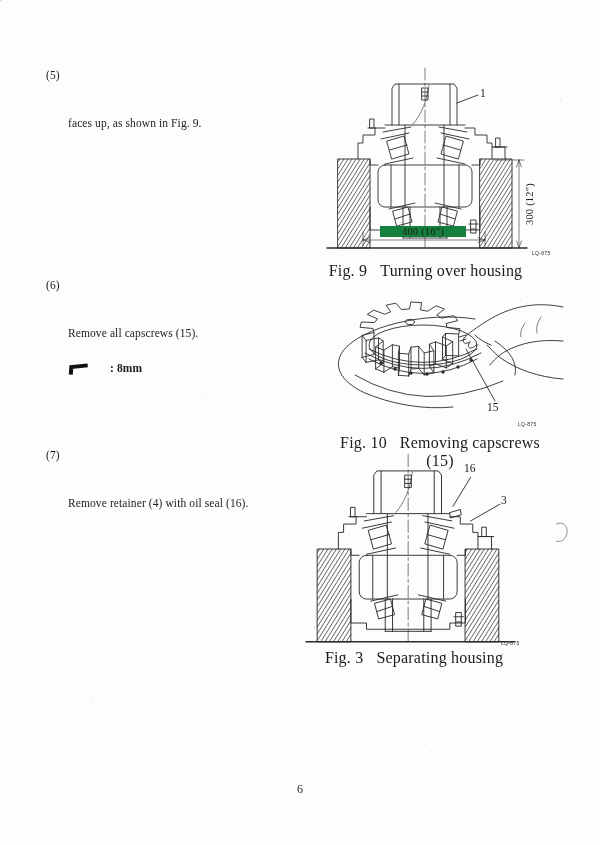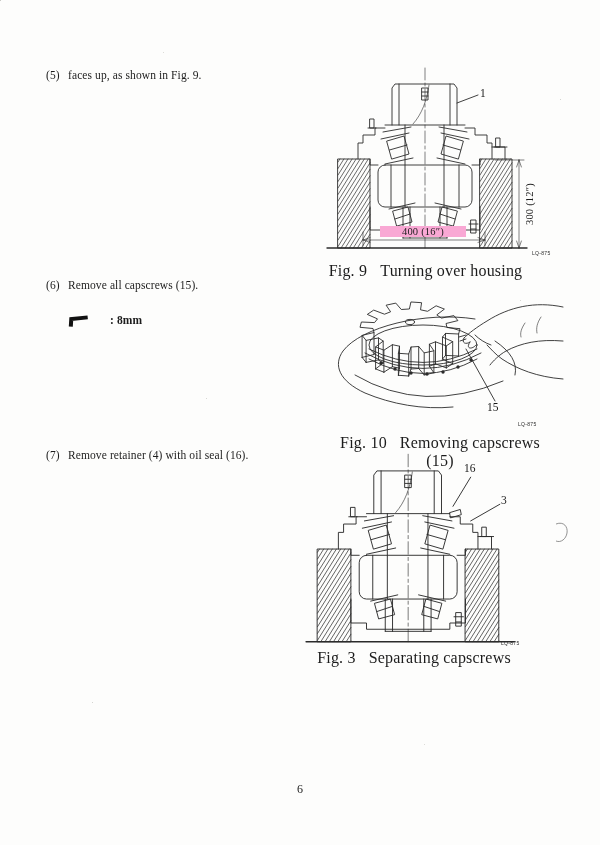--- a/index.html
+++ b/index.html
@@ -4,31 +4,31 @@
 <style>
   html,body{margin:0;padding:0;}
   body{width:600px;height:845px;background:#fdfdfc;position:relative;overflow:hidden;
        font-family:"Liberation Serif","DejaVu Serif",serif;color:#1c1c1c;}
   .abs{position:absolute;}
   
   .step{position:absolute;width:252px;font-size:11.5px;line-height:18px;letter-spacing:.1px;}
   .snum{position:absolute;left:0;top:0;}
   .stext{margin-left:22px;}
   .just{width:236px;text-align:justify;text-align-last:justify;}
-  .nowrap{white-space:nowrap;}
+  .nowrap{white-space:nowrap;margin-top:48px;}
   .toolline{margin-left:22px;margin-top:17px;display:flex;align-items:center;gap:20px;font-weight:bold;}
   .toolline svg{display:block;}
   
   .figure{position:absolute;}
   .figure svg{position:absolute;left:0;top:0;}
   .caption{position:absolute;left:0;width:100%;text-align:center;font-size:16px;letter-spacing:.2px;}
   .caption .flabel{margin-right:13px;}
   .lqcode{position:absolute;font-size:5px;letter-spacing:.3px;color:#2a2a2a;
           font-family:"Liberation Sans","DejaVu Sans",sans-serif;}
-  .dimlabel{position:absolute;font-size:10.5px;letter-spacing:.2px;color:#1c1c1c;background:#f9a8d4;}
+  .dimlabel{position:absolute;font-size:10.5px;letter-spacing:.2px;color:#1c1c1c;background:#15803d;}
   .callout{position:absolute;font-size:11.5px;color:#161616;}
   .rot90{transform:rotate(-90deg);transform-origin:0 0;}
   .pagenum{position:absolute;left:280px;top:782px;width:40px;text-align:center;font-size:12px;}
   
   .speck{position:absolute;left:0;top:0;width:1px;height:1px;background:#c9c9c5;
          box-shadow:560px 99px 0 #d4d4d0, 206px 398px 0 #d8d8d4, 92px 702px 0 #d4d4d0,
                     424px 744px 0 #dcdcd8, 163px 52px 0 #dcdcd8, 520px 300px 0 #d8d8d4;}
   svg .ink{stroke:#2b2b2b;fill:none;stroke-width:.9;stroke-linecap:round;stroke-linejoin:round;}
   svg .thick{stroke-width:1.4;}
   svg .thin{stroke-width:.6;}
@@ -360,21 +360,21 @@
           <line x1="186.6" y1="186.0" x2="187.0" y2="185.3" stroke-width="0.7"></line>
         </g>
       <line x1="143" y1="56" x2="160" y2="28"></line>
       <line x1="160" y1="70" x2="188" y2="54"></line>
     </g>
   </svg>
   <span class="callout" style="left:160px;top:14px;">16</span>
   <span class="callout" style="left:197px;top:46px;">3</span>
   <span class="lqcode" style="left:197px;top:192px;">LQ-875</span>
   <div class="caption" style="top:201px;padding-right:30px;box-sizing:border-box;">
-    <span class="flabel">Fig. 3</span><span>Separating capscrews</span>
+    <span class="flabel">Fig. 3</span><span>Separating housing</span>
   </div>
 </div>
 
 <svg class="abs" style="left:553px;top:520px;" width="16" height="24" viewBox="0 0 16 24">
   <path d="M3,4 C11,1 15,7 14,13 C13,19 8,23 3,21" stroke="#777" stroke-width=".8" fill="none"></path>
 </svg>
 
 <div class="pagenum">6</div>
 
 </body></html>

